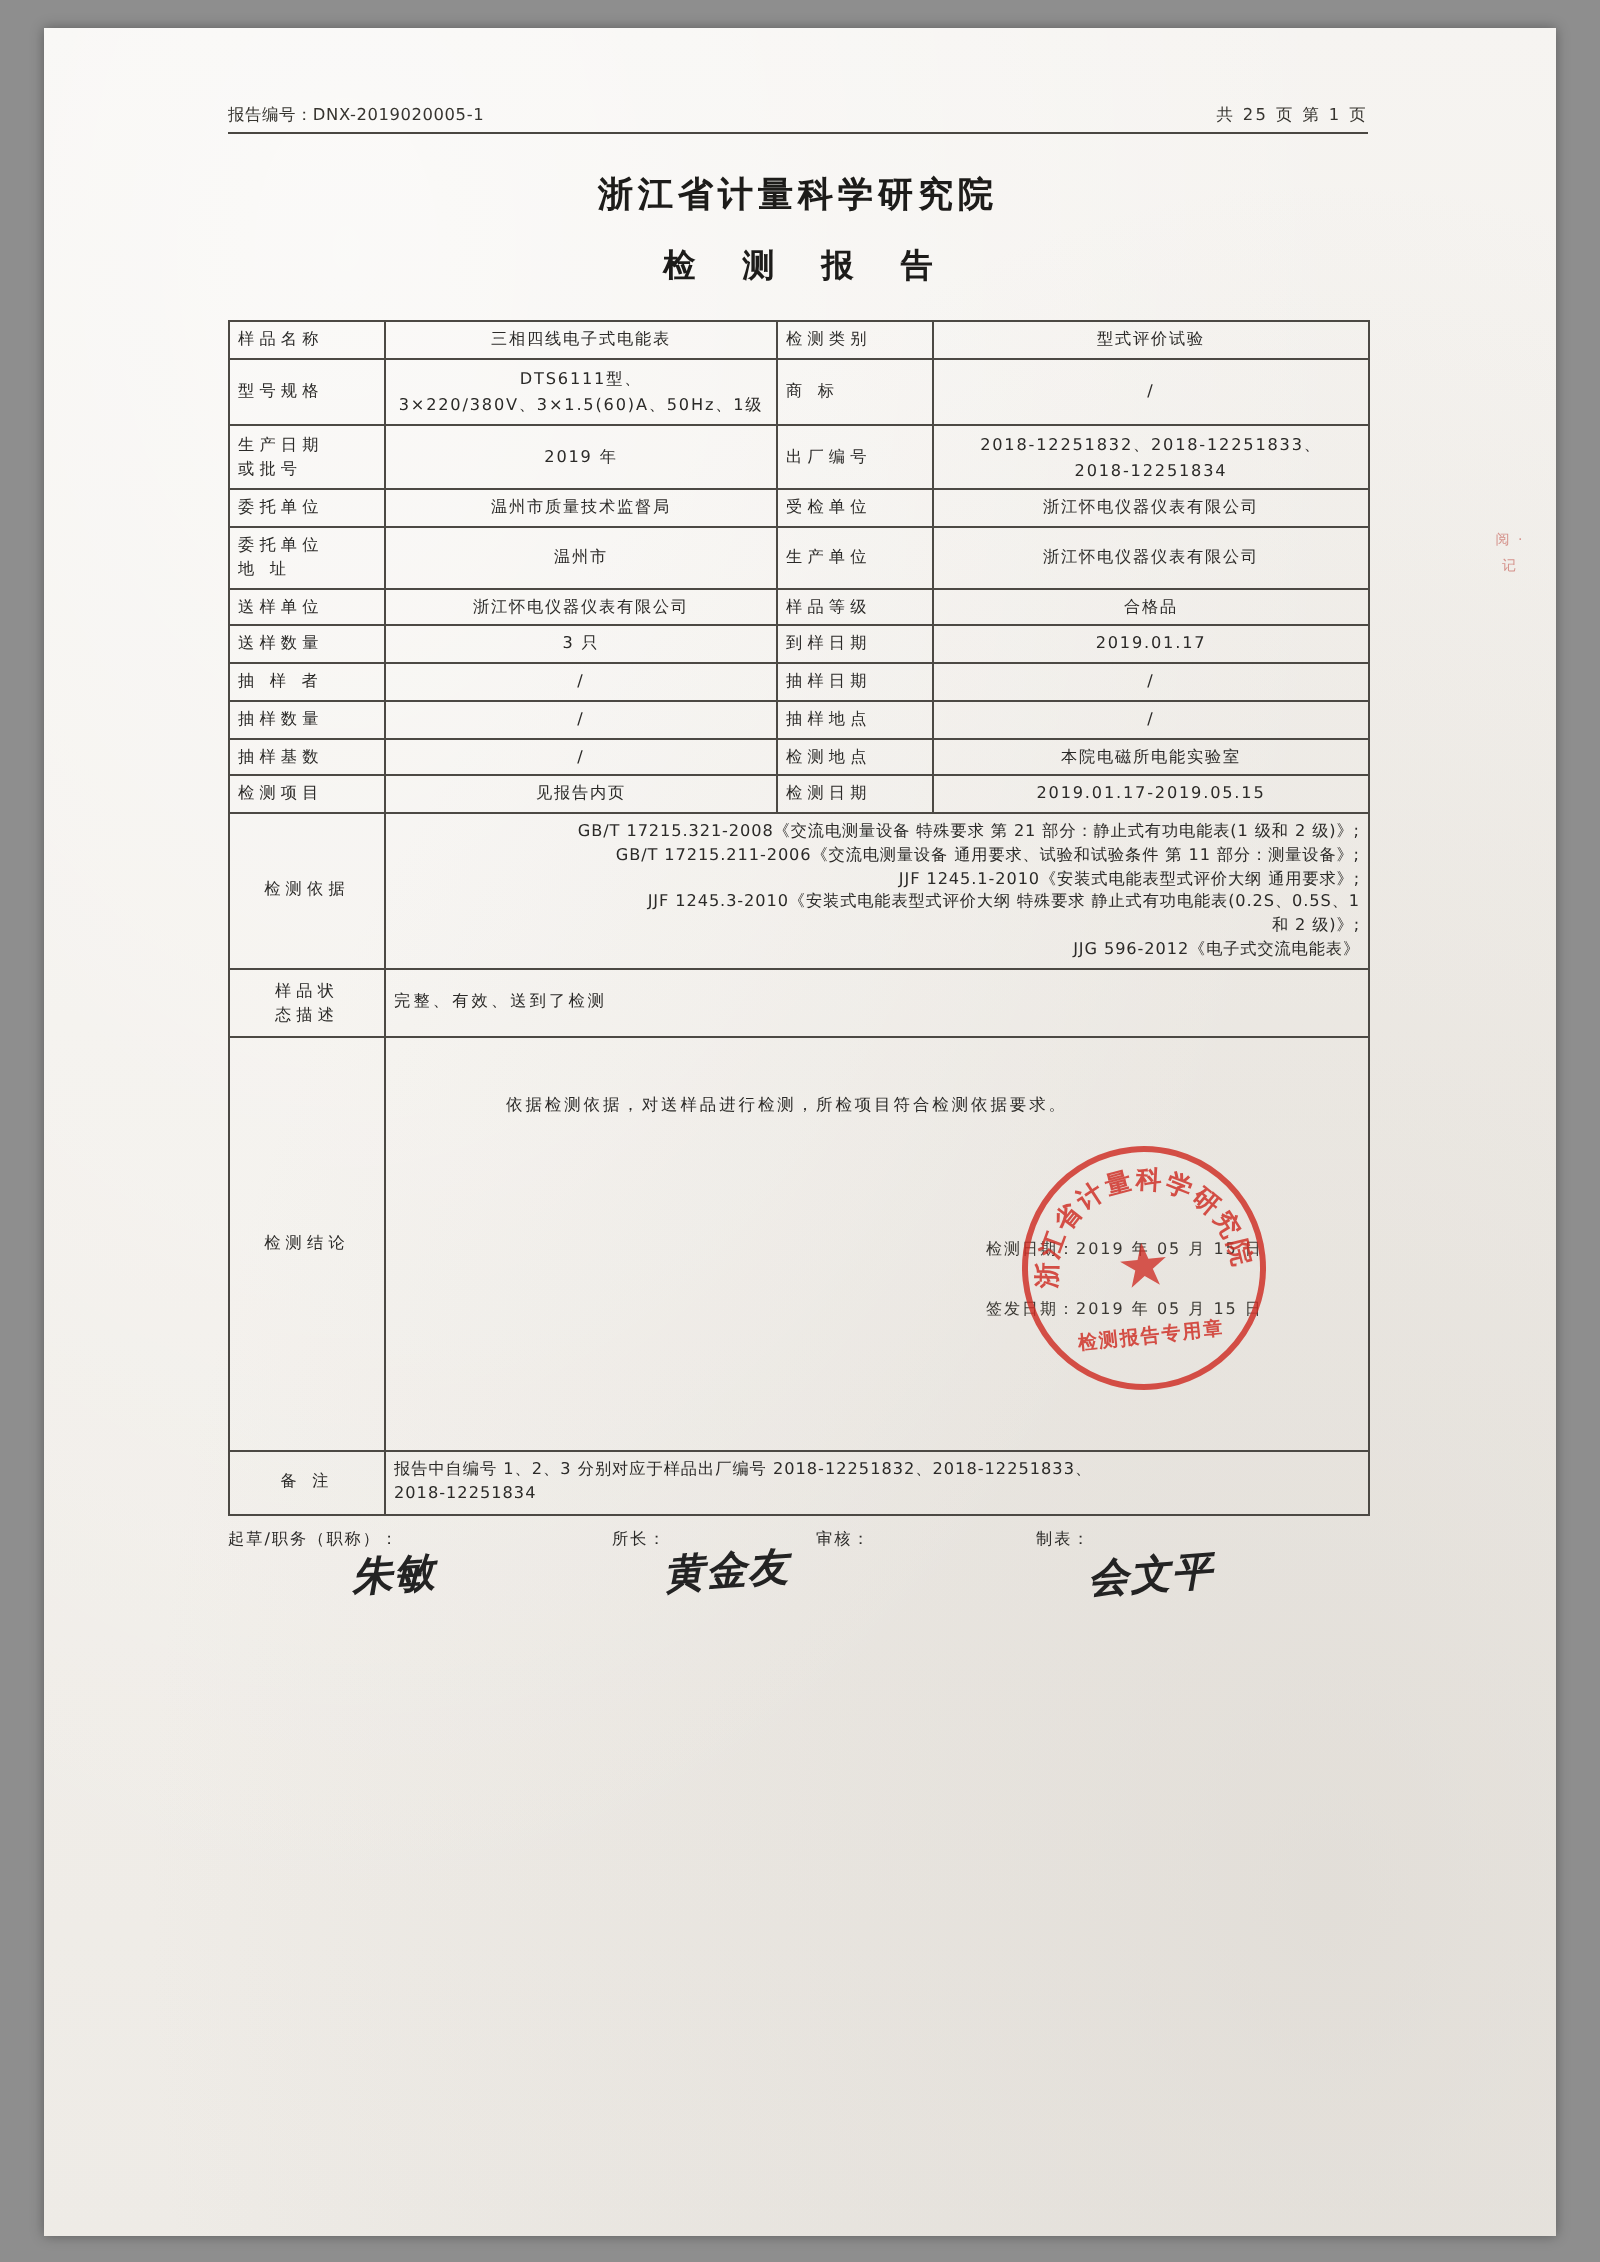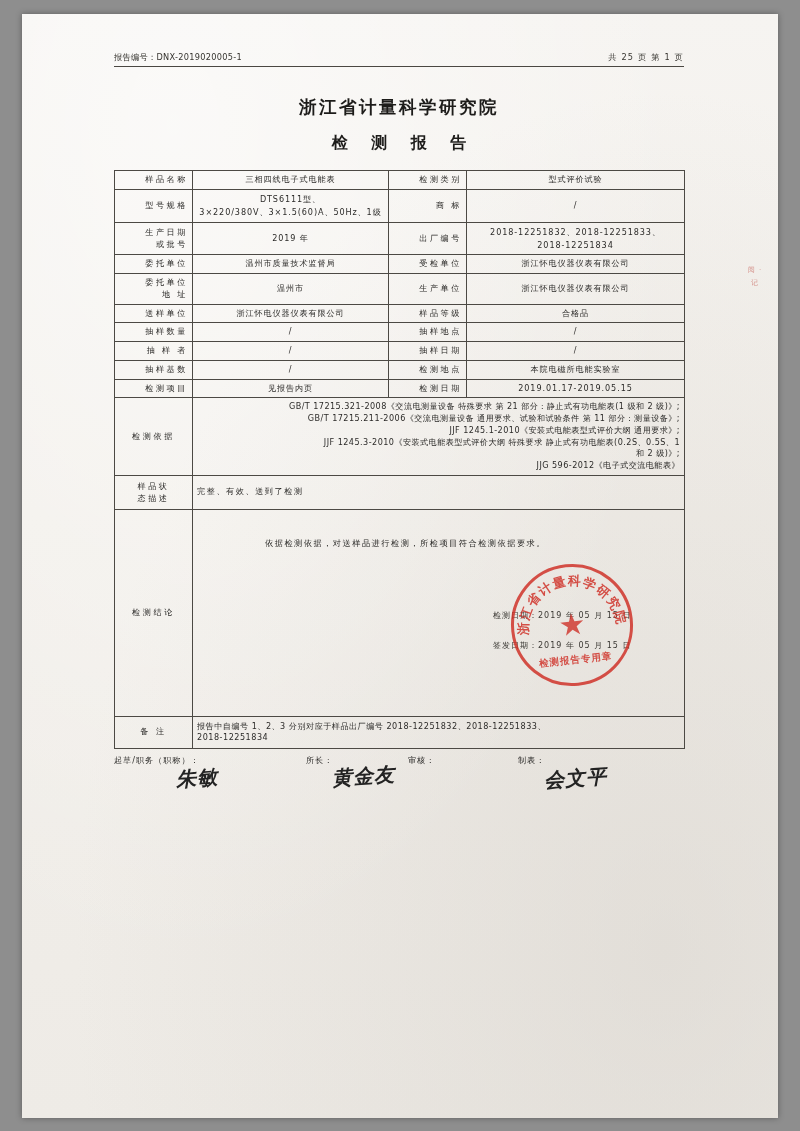--- a/index.html
+++ b/index.html
@@ -40,21 +40,21 @@
   
   .hdr {
     display: flex;
     justify-content: space-between;
     align-items: flex-end;
     font-size: 8.2px;
     letter-spacing: 0.3px;
     color: #36342f;
     padding-bottom: 3px;
     border-bottom: 1.1px solid #4a4742;
-    margin-bottom: 28px;
+    margin-bottom: 18px;
   }
   .hdr .rep-no { white-space: nowrap; }
   .hdr .pages { white-space: nowrap; letter-spacing: 1.2px; }
 
   
   .inst-title {
     text-align: center;
     font-family: "DejaVu Serif", serif;
     font-weight: bold;
     font-size: 17.5px;
@@ -81,25 +81,24 @@
     font-size: 8.1px;
     color: #2b2a28;
   }
   table.main td {
     border: 0.9px solid #4c4944;
     padding: 3px 4px;
     vertical-align: middle;
     line-height: 1.45;
   }
   .lbl {
-    text-align: right;
+    text-align: left;
     letter-spacing: 2.6px;
     white-space: nowrap;
     font-size: 8.1px;
-    font-family: Liberation Serif, serif;
   }
   .val {
     text-align: center;
     letter-spacing: 0.9px;
   }
   .val.two-line { line-height: 1.6; }
   .c-lbl1 { width: 78px; }
   .c-val1 { width: 196px; }
   .c-lbl2 { width: 78px; }
   .c-val2 { width: 218px; }
@@ -141,21 +140,20 @@
     vertical-align: top;
     padding: 0;
   }
   .concl-text {
     position: absolute;
     left: 60px;
     top: 28px;
     font-size: 8.2px;
     letter-spacing: 1.5px;
     color: #2b2a28;
-    margin-left: 12px;
   }
   .concl-date1 {
     position: absolute;
     left: 300px;
     top: 100px;
     font-size: 8px;
     letter-spacing: 1px;
     color: #3a3833;
   }
   .concl-date2 {
@@ -329,29 +327,35 @@
           <td class="lbl">生产单位</td>
           <td class="val">浙江怀电仪器仪表有限公司</td>
         </tr>
         <tr class="h22">
           <td class="lbl">送样单位</td>
           <td class="val">浙江怀电仪器仪表有限公司</td>
           <td class="lbl">样品等级</td>
           <td class="val">合格品</td>
         </tr>
         <tr class="h22">
+          <td class="lbl">送样数量</td>
+          <td class="val">3 只</td>
+          <td class="lbl">到样日期</td>
+          <td class="val">2019.01.17</td>
+        </tr>
+        <tr class="h22">
+          <td class="lbl">抽 样 者</td>
+          <td class="val">/</td>
+          <td class="lbl">抽样日期</td>
+          <td class="val">/</td>
+        </tr>
+        <tr class="h22">
           <td class="lbl">抽样数量</td>
           <td class="val">/</td>
           <td class="lbl">抽样地点</td>
-          <td class="val">/</td>
-        </tr>
-        <tr class="h22">
-          <td class="lbl">抽 样 者</td>
-          <td class="val">/</td>
-          <td class="lbl">抽样日期</td>
           <td class="val">/</td>
         </tr>
         <tr class="h22">
           <td class="lbl">抽样基数</td>
           <td class="val">/</td>
           <td class="lbl">检测地点</td>
           <td class="val">本院电磁所电能实验室</td>
         </tr>
         <tr class="h22">
           <td class="lbl">检测项目</td>

